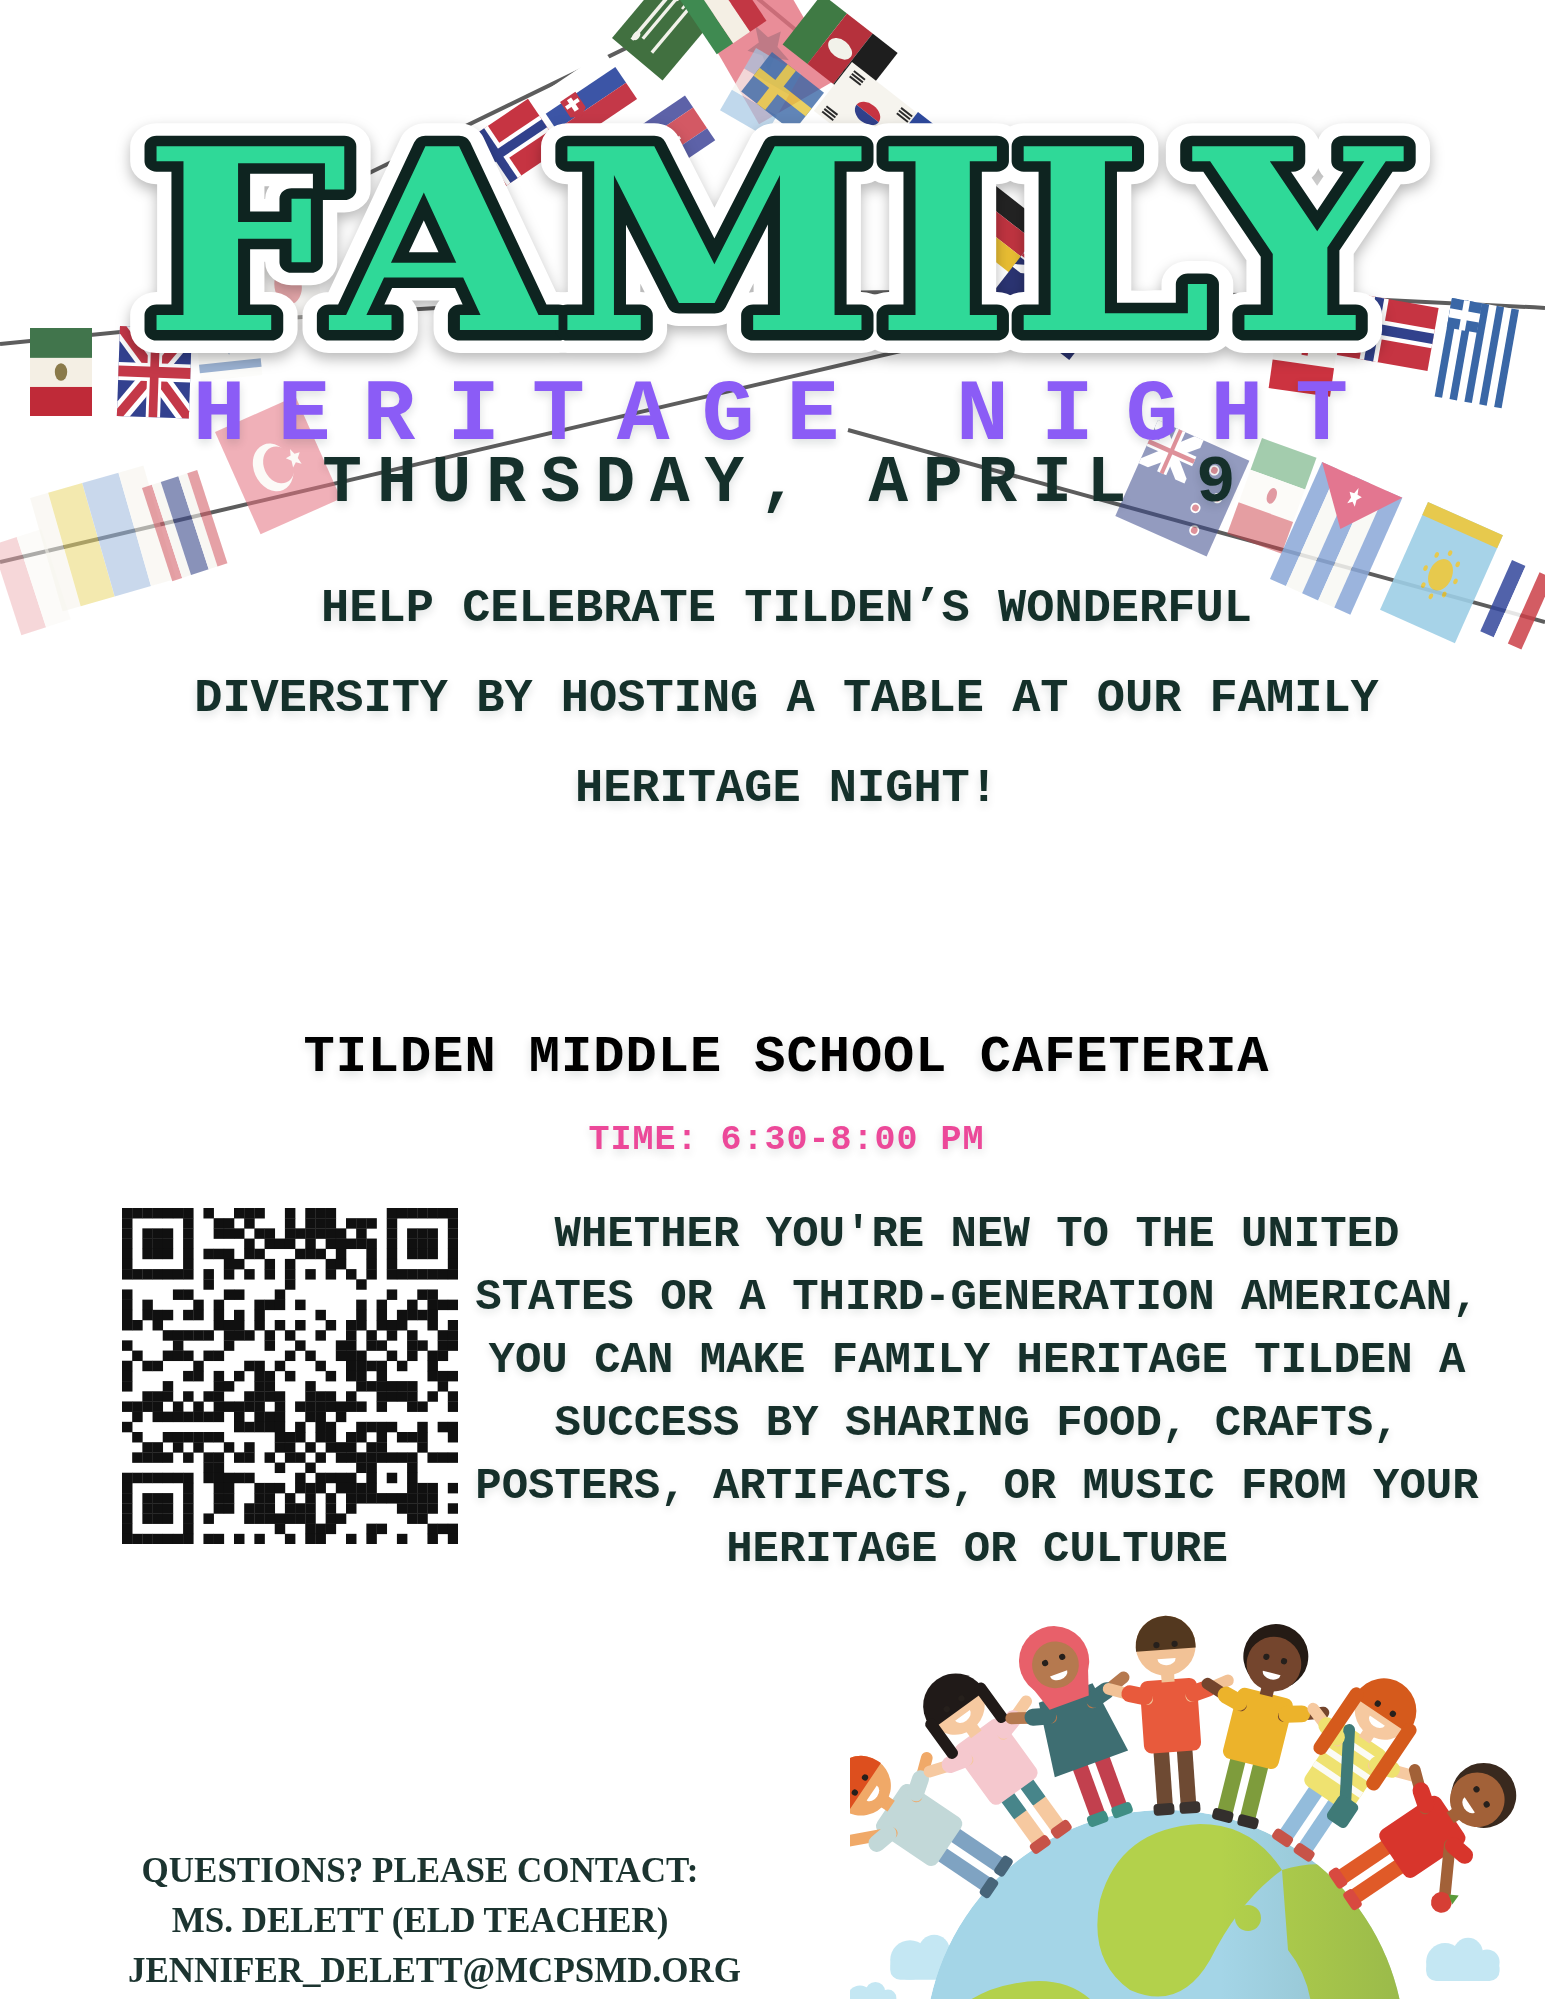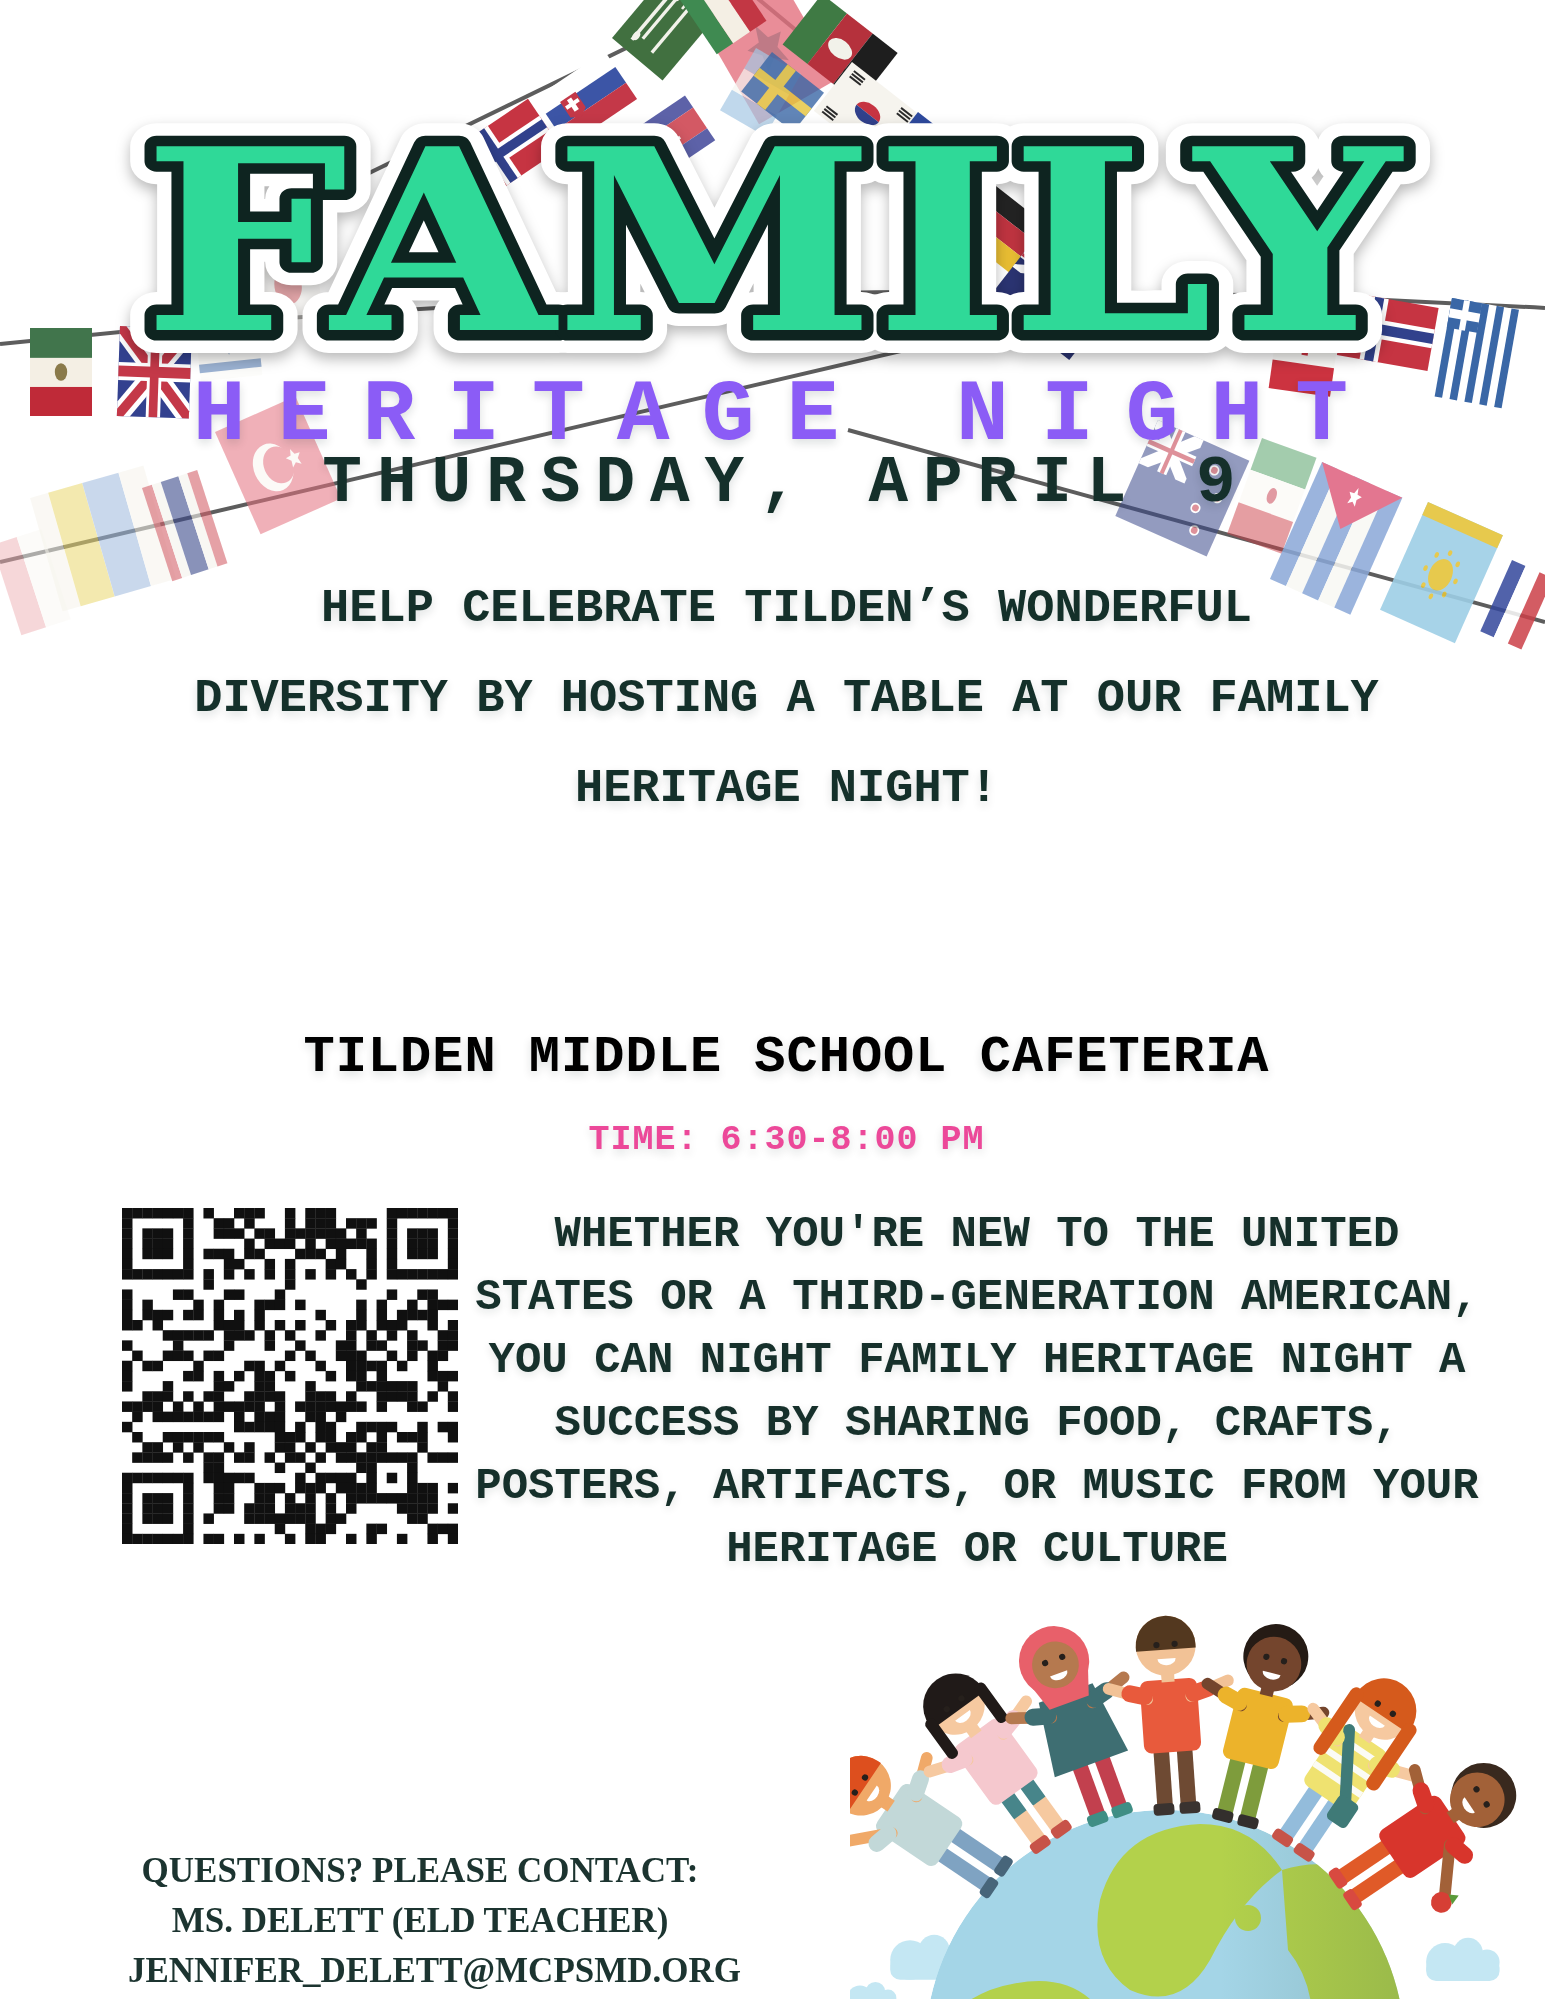--- a/index.html
+++ b/index.html
@@ -1055,21 +1055,21 @@
   </svg>
 
   <div class="tw subtitle">HERITAGE NIGHT</div>
   <div class="tw dateline">THURSDAY, APRIL 9</div>
   <div class="tw intro"><div class="ln">HELP CELEBRATE TILDEN’S WONDERFUL</div><div class="ln">DIVERSITY BY HOSTING A TABLE AT OUR FAMILY</div><div class="ln">HERITAGE NIGHT!</div></div>
   <div class="tw loc">TILDEN MIDDLE SCHOOL CAFETERIA</div>
   <div class="tw time">TIME: 6:30-8:00 PM</div>
   <div class="bodytxt">
       <div class="ln">WHETHER YOU'RE NEW TO THE UNITED</div>
       <div class="ln">STATES OR A THIRD-GENERATION AMERICAN,</div>
-      <div class="ln">YOU CAN NIGHT FAMILY HERITAGE NIGHT A</div>
+      <div class="ln">YOU CAN MAKE FAMILY HERITAGE TILDEN A</div>
       <div class="ln">SUCCESS BY SHARING FOOD, CRAFTS,</div>
       <div class="ln">POSTERS, ARTIFACTS, OR MUSIC FROM YOUR</div>
       <div class="ln">HERITAGE OR CULTURE</div>
     </div>
   <div class="contact">
       <div class="ln">QUESTIONS? PLEASE CONTACT:</div>
       <div class="ln">MS. DELETT (ELD TEACHER)</div>
       <div class="ln">JENNIFER_DELETT@MCPSMD.ORG</div>
     </div>
 

